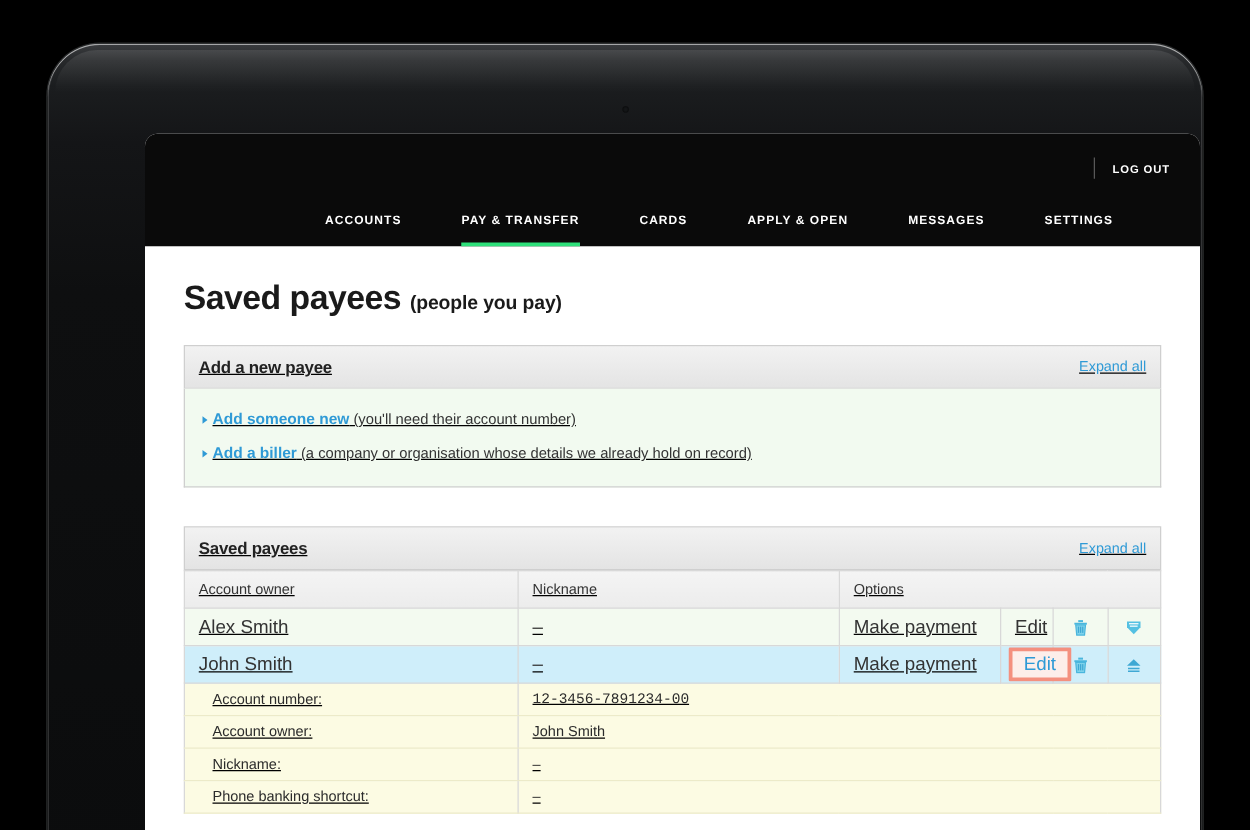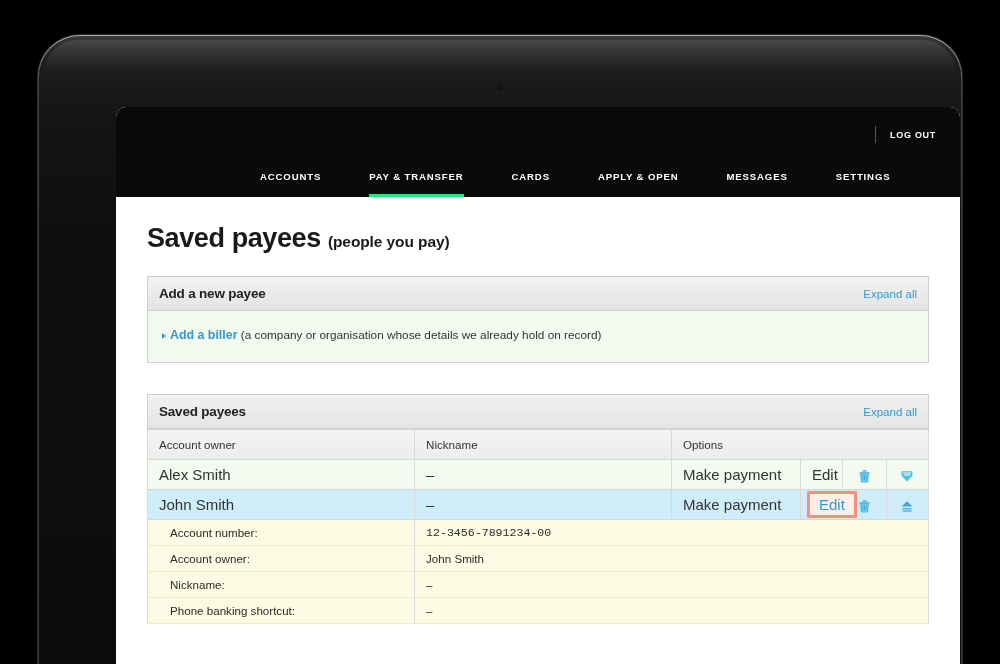--- a/index.html
+++ b/index.html
@@ -94,21 +94,21 @@
 
   
   .page{ background:#fff; padding:0 0 0 0; height:502px; }
 
   h1.title{
     margin:0; padding:26px 0 0 31px;
     font-size:27px; font-weight:700; color:#1a1a1a; letter-spacing:-.4px;
   }
   h1.title .sub{ font-size:15.5px; font-weight:700; letter-spacing:-.1px;}
 
-  .panel{ margin:22px 31px 0 31px; }
+  .panel{ margin:22px 31px 0 31px;text-decoration:underline; }
 
   .panel-head{
     background:linear-gradient(180deg,#f2f2f2,#e4e4e4);
     border:1px solid #cfcfcf;
     height:33px;
     display:flex;align-items:center;justify-content:space-between;
     padding:0 11px 0 11px;
   }
   .panel-head .ph-title{
     font-size:13.5px;font-weight:700;color:#222;letter-spacing:-.2px;
@@ -214,20 +214,21 @@
         <span>Saved payees</span>
         <span class="sub">(people you pay)</span>
       </h1>
 
       <div class="panel">
         <div class="panel-head">
           <div class="ph-title">Add a new payee</div>
           <div class="expand-all">Expand all</div>
         </div>
         <div class="panel-body-green" id="addRows">
+            <div class="add-row"><span class="caret"></span><span class="add-link">Add someone new</span><span class="add-note"> (you'll need their account number)</span></div>
             <div class="add-row"><span class="caret"></span><span class="add-link">Add a biller</span><span class="add-note"> (a company or organisation whose details we already hold on record)</span></div>
           </div>
       </div>
 
       <div class="panel" style="margin-top:31px;">
         <div class="panel-head">
           <div class="ph-title">Saved payees</div>
           <div class="expand-all">Expand all</div>
         </div>
 

